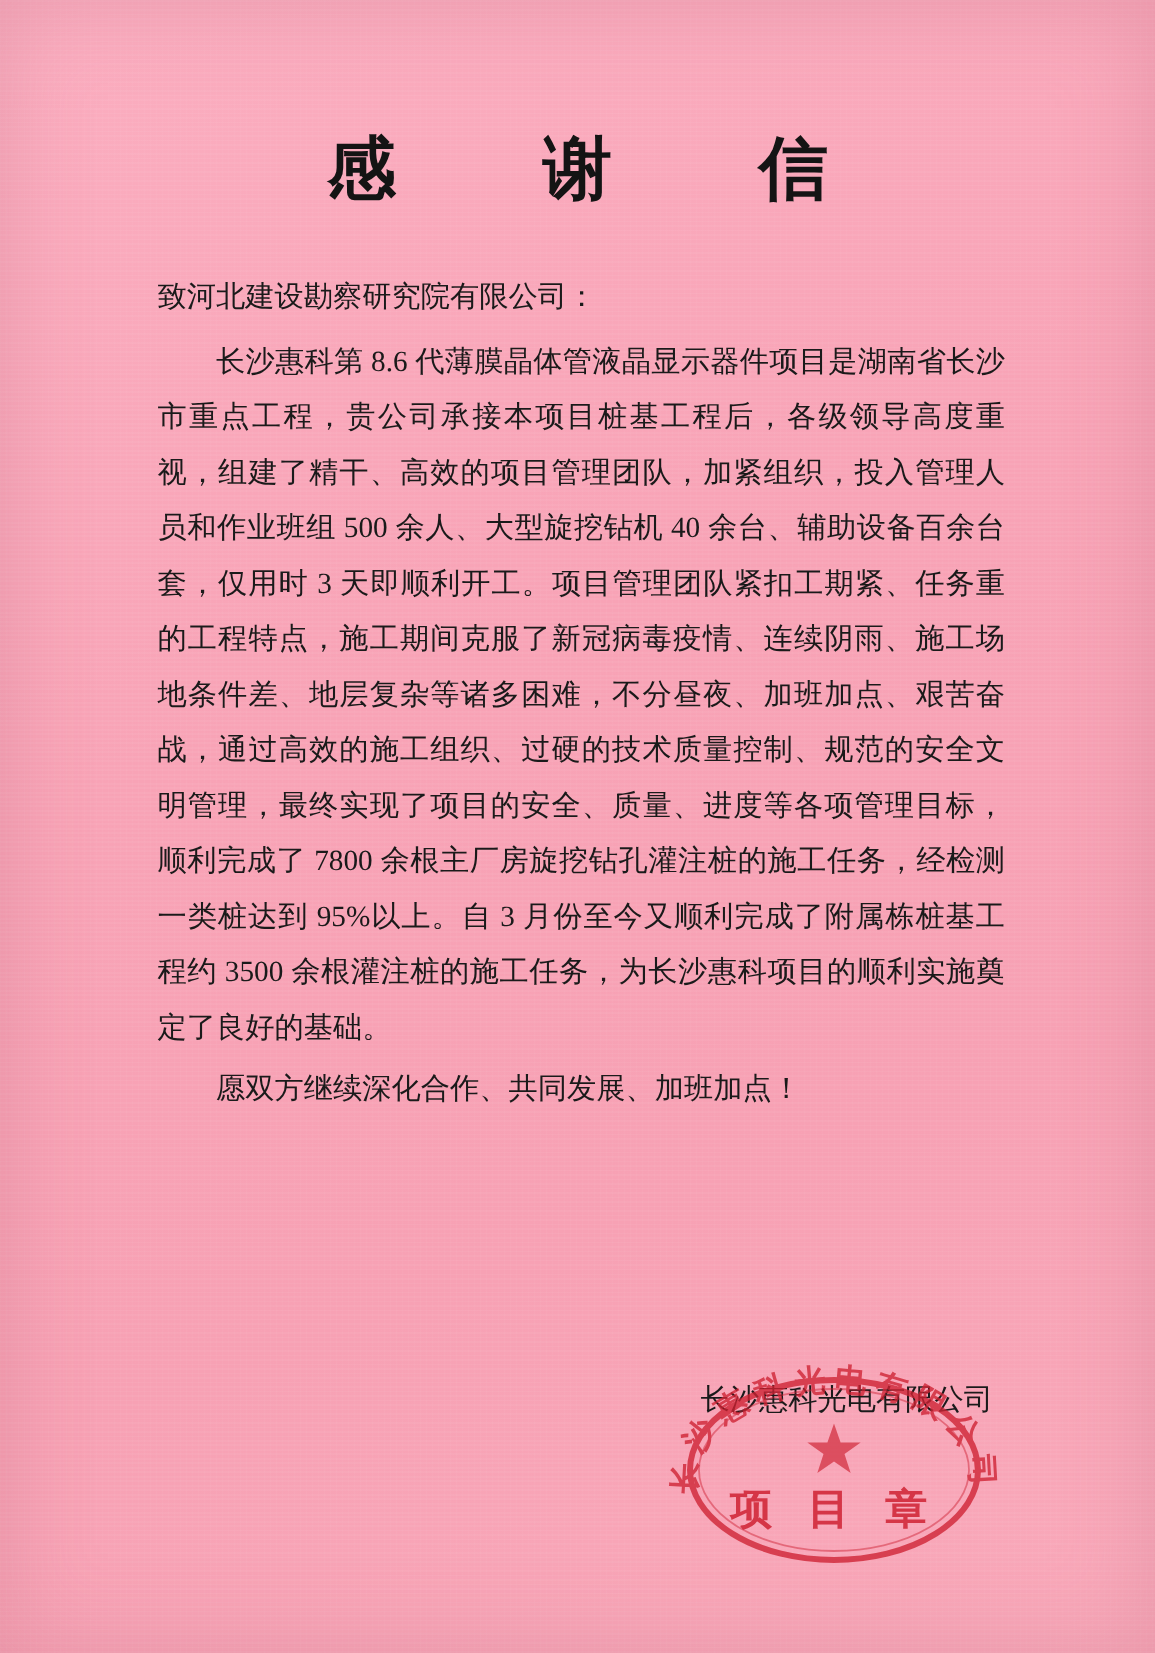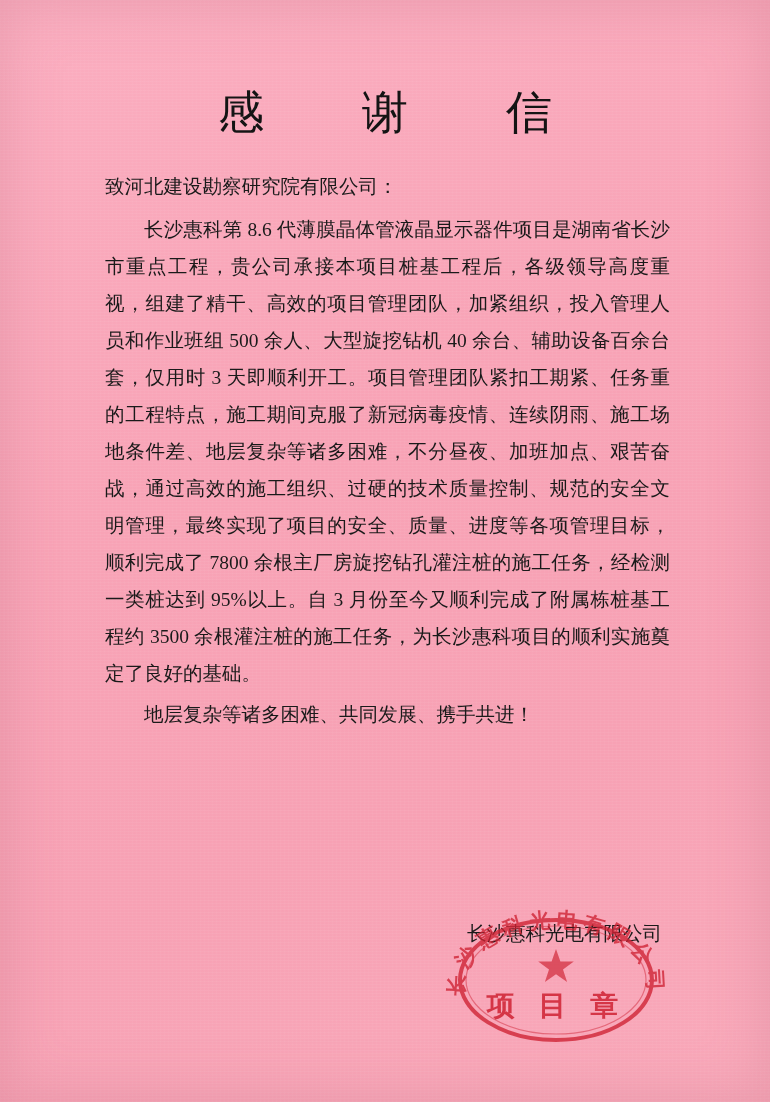--- a/index.html
+++ b/index.html
@@ -36,30 +36,30 @@
     pointer-events: none;
   }
 
   .title {
     position: absolute;
     top: 82px;
     left: 0;
     right: 0;
     text-align: center;
     font-size: 46px;
-    font-weight: normal;
+    font-weight: bold;
     letter-spacing: 26px;
     text-indent: 26px;
     font-family: "DejaVu Serif", "Liberation Serif", serif;
     color: #141414;
   }
 
   .content {
     position: absolute;
-    top: 168px;
+    top: 180px;
     left: 105px;
     width: 565px;
     font-size: 19.5px;
     line-height: 37px;
     text-align: justify;
     text-justify: inter-ideograph;
   }
   .salutation {
     margin: 0 0 6px 0;
   }
@@ -126,21 +126,21 @@
 <body>
 
 <div class="page">
   <div class="texture"></div>
 
   <div class="title">感　谢　信</div>
 
   <div class="content">
     <p class="salutation">致河北建设勘察研究院有限公司：</p>
     <p class="para">长沙惠科第 8.6 代薄膜晶体管液晶显示器件项目是湖南省长沙市重点工程，贵公司承接本项目桩基工程后，各级领导高度重视，组建了精干、高效的项目管理团队，加紧组织，投入管理人员和作业班组 500 余人、大型旋挖钻机 40 余台、辅助设备百余台套，仅用时 3 天即顺利开工。项目管理团队紧扣工期紧、任务重的工程特点，施工期间克服了新冠病毒疫情、连续阴雨、施工场地条件差、地层复杂等诸多困难，不分昼夜、加班加点、艰苦奋战，通过高效的施工组织、过硬的技术质量控制、规范的安全文明管理，最终实现了项目的安全、质量、进度等各项管理目标，顺利完成了 7800 余根主厂房旋挖钻孔灌注桩的施工任务，经检测一类桩达到 95%以上。自 3 月份至今又顺利完成了附属栋桩基工程约 3500 余根灌注桩的施工任务，为长沙惠科项目的顺利实施奠定了良好的基础。</p>
-    <p class="para">地层复杂等诸多困难、共同发展、携手共进！</p>
+    <p class="para">愿双方继续深化合作、共同发展、加班加点！</p>
   </div>
 
   <div class="signature">
     <div class="sig-line">长沙惠科光电有限公司</div>
   </div>
 
   <div class="seal">
     <svg viewBox="0 0 228 150" xmlns="http://www.w3.org/2000/svg">
       <defs>
         <path id="sealArc" d="M 22,80 A 92,58 0 0 1 206,80" fill="none"></path>

